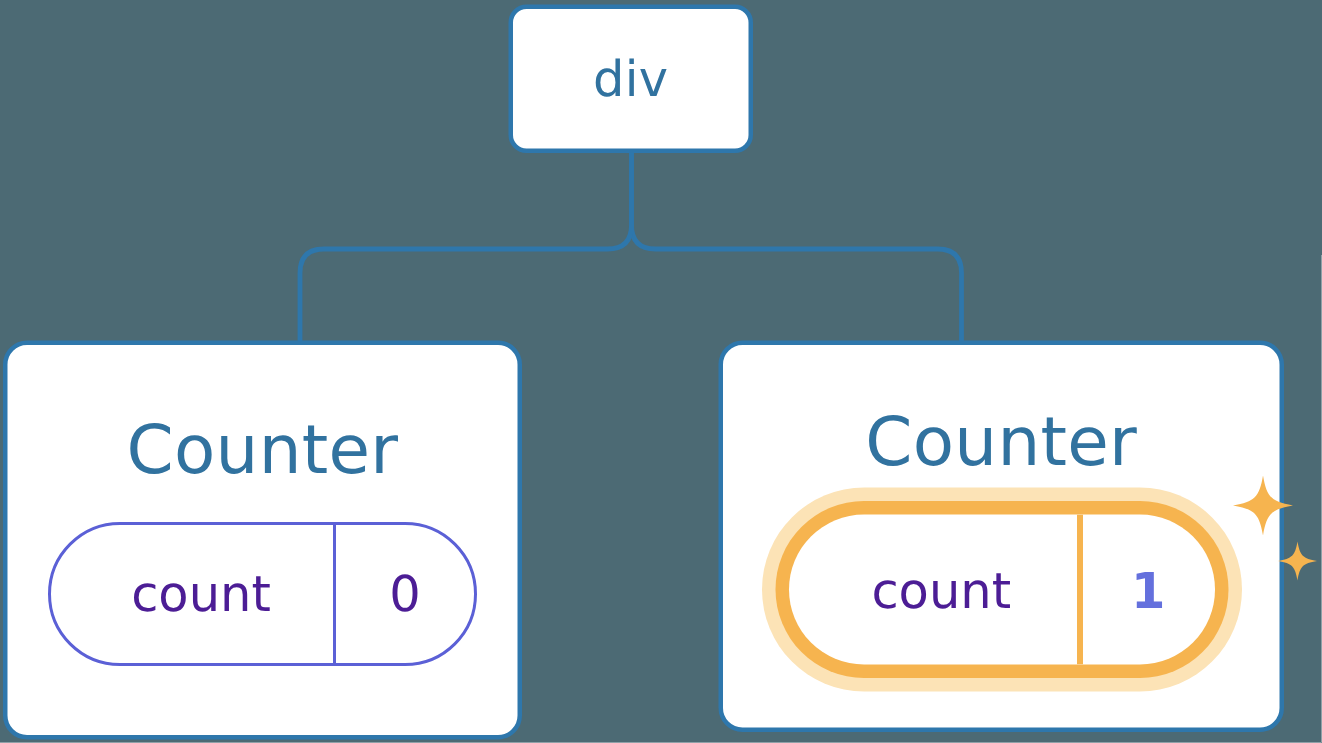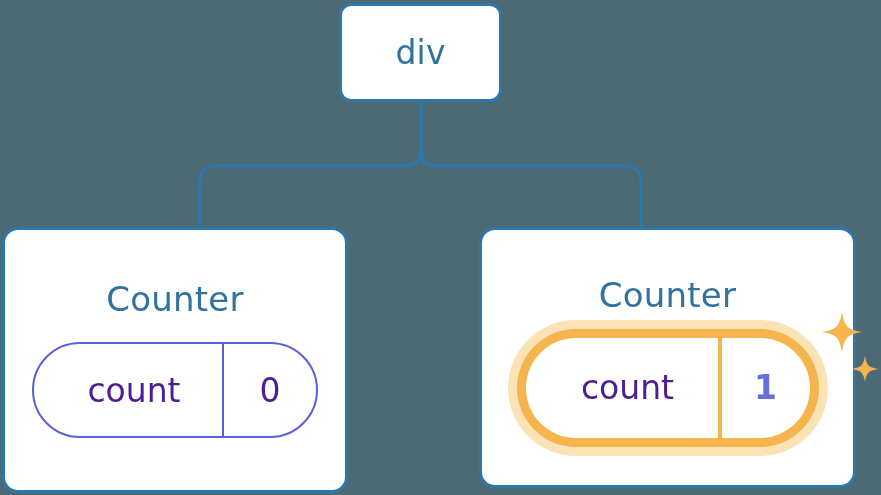--- a/index.html
+++ b/index.html
@@ -62,21 +62,21 @@
   .node-child-right {
     left: 479px;
     top: 227px;
     width: 377px;
     height: 261px;
     border-radius: 16px;
   }
 
   .node-label {
     color: #31729f;
-    font-size: 34px;
+    font-size: 45px;
     line-height: 1;
     letter-spacing: 0.2px;
     white-space: nowrap;
   }
 
   .node-root .node-label {
     font-size: 33px;
   }
 
   

